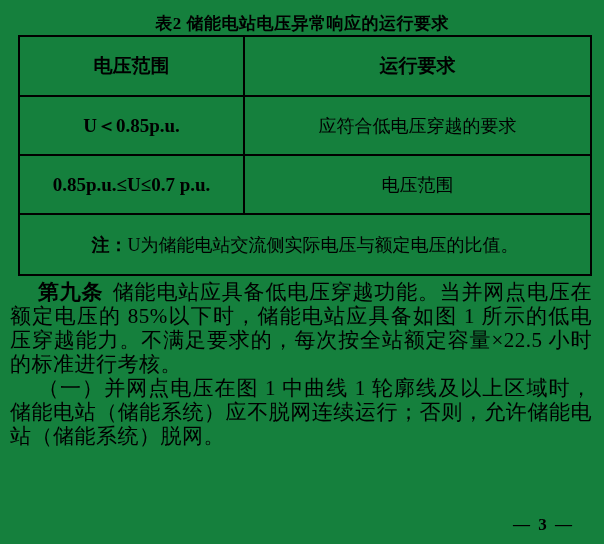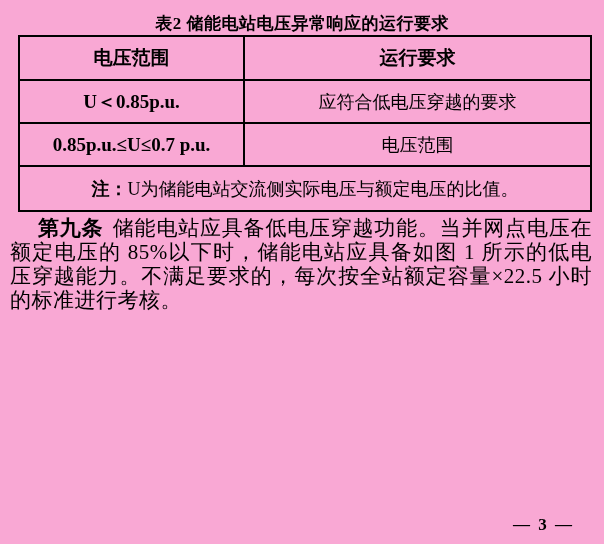--- a/index.html
+++ b/index.html
@@ -1,19 +1,19 @@
 <!DOCTYPE html>
 <html><head>
 <meta charset="utf-8">
 <style>
   html, body { margin: 0; padding: 0; background: #e8e8e8; }
   .page {
     width: 604px;
     height: 544px;
-    background: #f9a8d4;
+    background: #15803d;
     position: relative;
     overflow: hidden;
     color: #000000;
     font-family: "Liberation Serif", "DejaVu Serif", serif;
     margin: 0 auto;
   }
   .doc-title {
     padding-top: 15px;
     text-align: center;
     font-size: 17px;
@@ -23,21 +23,21 @@
   }
   .req-table {
     border-collapse: collapse;
     table-layout: fixed;
     width: 572px;
     margin-left: 18px;
     margin-top: 2px;
   }
   .req-table th, .req-table td {
     border: 2px solid #000000;
-    padding: 4px;
+    padding: 12px;
     vertical-align: middle;
   }
   .col-range { width: 225px; }
   .col-req   { width: 347px; }
   .header-cell {
     height: 34px;
     font-size: 19px;
     font-weight: bold;
     text-align: center;
   }
@@ -115,17 +115,18 @@
           <span class="note-label">注：</span><span>U为储能电站交流侧实际电压与额定电压的比值。</span>
         </td>
       </tr>
     </tbody>
   </table>
 
   <div class="body-text">
     <p>
       <span class="article-label">第九条</span><span>储能电站应具备低电压穿越功能。当并网点电压在额定电压的 85%以下时，储能电站应具备如图 1 所示的低电压穿越能力。不满足要求的，每次按全站额定容量×22.5 小时的标准进行考核。</span>
     </p>
+    <p>（一）并网点电压在图 1 中曲线 1 轮廓线及以上区域时，储能电站（储能系统）应不脱网连续运行；否则，允许储能电站（储能系统）脱网。</p>
   </div>
 
   <div class="page-number">— 3 —</div>
 
 </div>
 
 </body></html>

